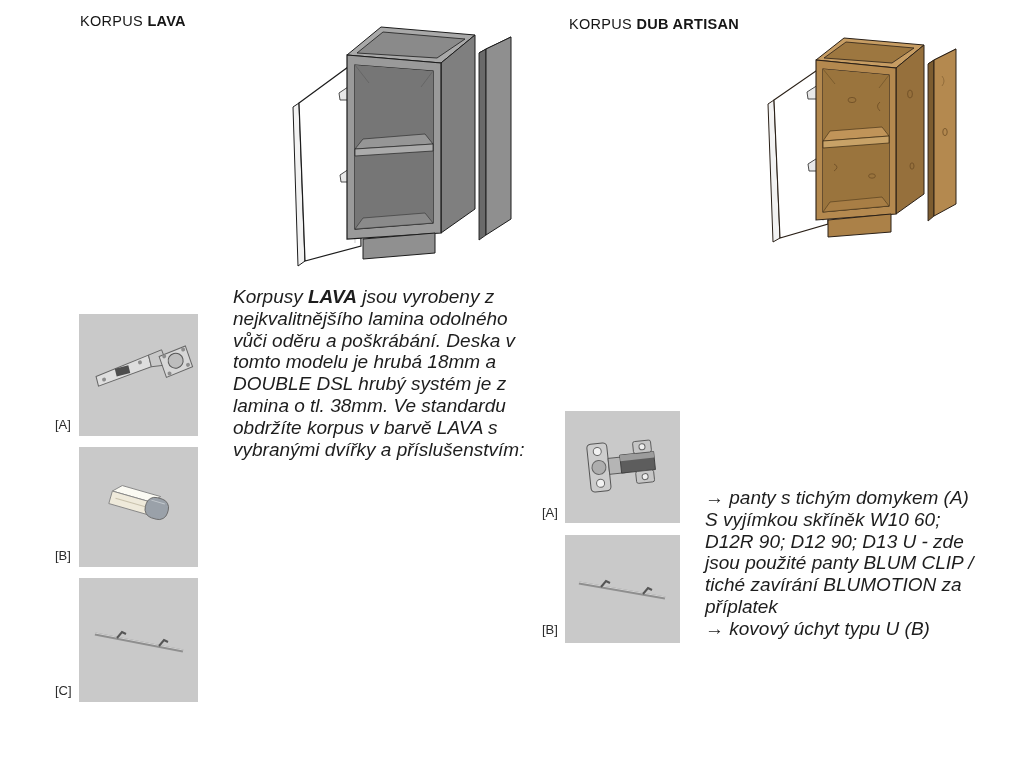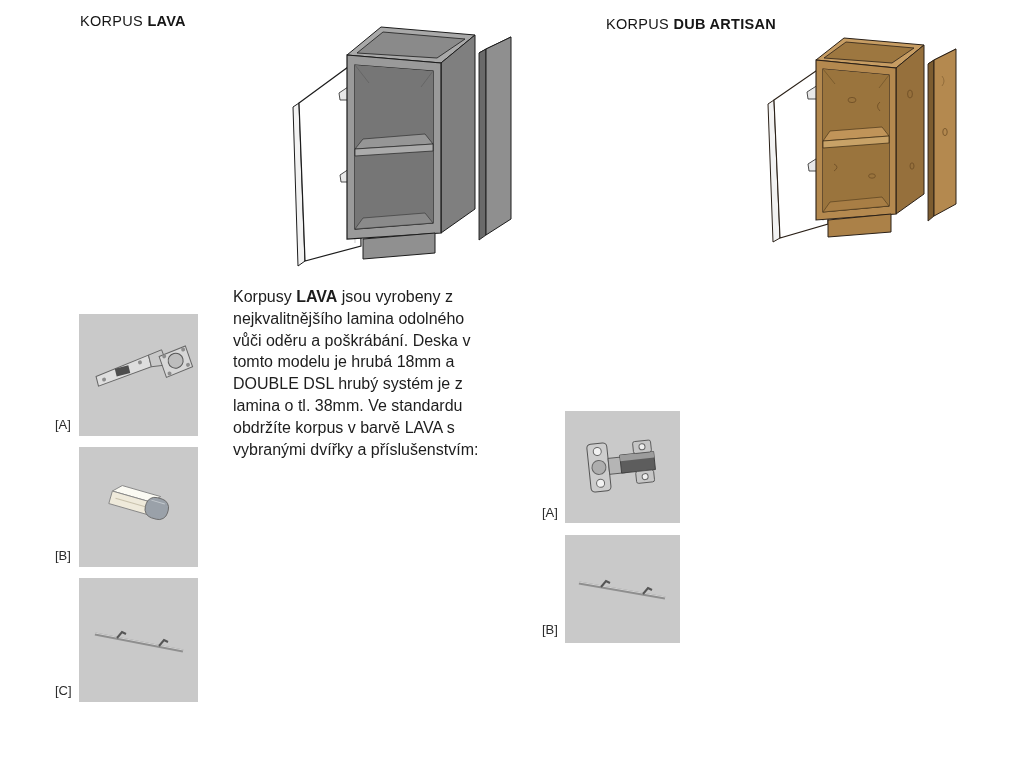--- a/index.html
+++ b/index.html
@@ -1,21 +1,21 @@
 <!DOCTYPE html>
 <html><head>
 <meta charset="utf-8">
 <style>
   html,body{margin:0;padding:0;background:#ffffff;}
   .page{position:relative;width:1024px;height:768px;background:#ffffff;overflow:hidden;
         font-family:"Liberation Sans","DejaVu Sans",sans-serif;color:#1f1f1f;}
   .abs{position:absolute;}
   .title{font-size:14.5px;letter-spacing:.3px;color:#161616;font-weight:400;margin:0;}
   .title b{font-weight:700;}
-  .bodytext{font-size:16px;line-height:21.8px;color:#1d1d1d;}
+  .bodytext{font-size:19px;line-height:21.8px;color:#1d1d1d;font-style:italic;}
   .pre{white-space:pre-wrap;}
   .preline{white-space:pre-line;}
   .bodytext b{font-weight:700;}
   .tile{background:#c9c9c9;}
   .tile svg{display:block;width:100%;height:100%;}
   .tile-label{font-size:13px;color:#2b2b2b;}
   .cab{display:block;}
 </style>
 </head>
 <body>
@@ -102,21 +102,21 @@
   <p class="bodytext preline abs" style="left:233px;top:286px;width:310px;margin:0;"><span>Korpusy </span><b>LAVA</b><span> jsou vyrobeny z
 nejkvalitnějšího lamina odolného
 vůči oděru a poškrábání. Deska v
 tomto modelu je hrubá 18mm a
 DOUBLE DSL hrubý systém je z
 lamina o tl. 38mm. Ve standardu
 obdržíte korpus v barvě LAVA s
 vybranými dvířky a příslušenstvím:</span></p>
 
 
-  <h2 class="title abs" style="left:606px;top:16px;"><span>KORPUS </span><b>DUB ARTISAN</b></h2>
+  <h2 class="title abs" style="left:569px;top:16px;"><span>KORPUS </span><b>DUB ARTISAN</b></h2>
 
   <svg class="cab abs" style="left:762px;top:16px;" width="200" height="230" viewBox="0 0 200 230">
 
     <g>
       <polygon points="6,88 12,84 18,222 11,226" fill="#f2f2f2" stroke="#2a2017" stroke-width="1"></polygon>
       <polygon points="12,84 64,48 66,208 18,222" fill="#ffffff" stroke="#2a2017" stroke-width="1.1"></polygon>
       <line x1="59" y1="53" x2="61" y2="205" stroke="#cfcfcf" stroke-width="1"></line>
       <g>
         <path d="M45,76 l11,-7 l0,4 l9,-5 l0,7 l-8,4 l0,4 l-11,0 Z" fill="#e8e8e8" stroke="#3a3a3a" stroke-width="0.9"></path>
         <path d="M46,148 l11,-7 l0,4 l9,-5 l0,7 l-8,4 l0,4 l-11,0 Z" fill="#e8e8e8" stroke="#3a3a3a" stroke-width="0.9"></path>
@@ -178,14 +178,21 @@
     <svg viewBox="0 0 115 108">
       <line x1="14" y1="48" x2="100" y2="63" stroke="#8f8f8f" stroke-width="3"></line>
       <line x1="14" y1="47" x2="100" y2="62" stroke="#d2d2d2" stroke-width="1"></line>
       <path d="M36,52 l5,-6 l4,2" stroke="#555" fill="none" stroke-width="2"></path>
       <path d="M78,59 l5,-6 l4,2" stroke="#555" fill="none" stroke-width="2"></path>
     </svg>
   </div>
   <div class="tile-label abs" style="left:542px;top:622px;">[B]</div>
 
 
+  <div class="bodytext pre abs" style="left:705px;top:487px;width:300px;">→ panty s tichým domykem (A)
+S vyjímkou skříněk W10 60;
+D12R 90; D12 90; D13 U - zde
+jsou použité panty BLUM CLIP /
+tiché zavírání BLUMOTION za
+příplatek
+→ kovový úchyt typu U (B)</div>
 
 </div>
 
 </body></html>

